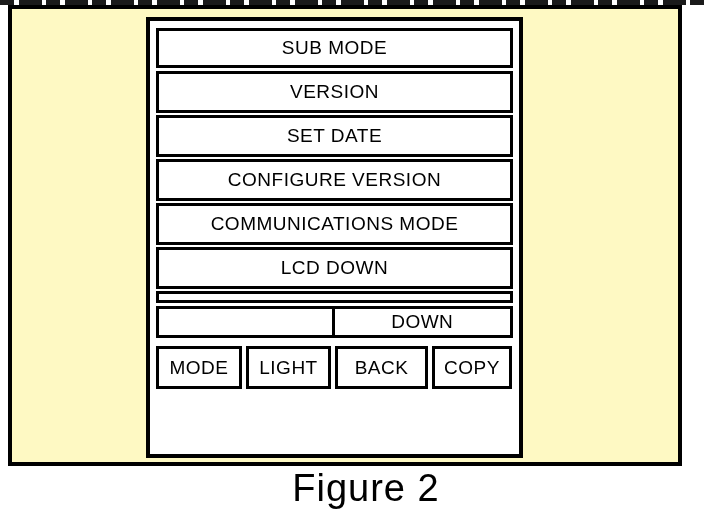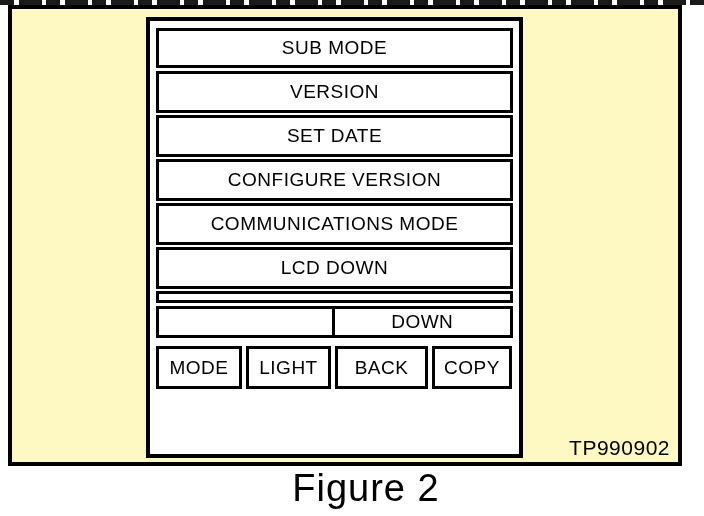--- a/index.html
+++ b/index.html
@@ -146,17 +146,16 @@
 
     <div class="softkeys">
       <div class="softkey">MODE</div>
       <div class="softkey">LIGHT</div>
       <div class="softkey">BACK</div>
       <div class="softkey">COPY</div>
     </div>
 
   </div>
 
-  <div class="ref-code">TP990902</div>
 
 </div>
 
 <div class="caption">Figure 2</div>
 
 </body></html>

